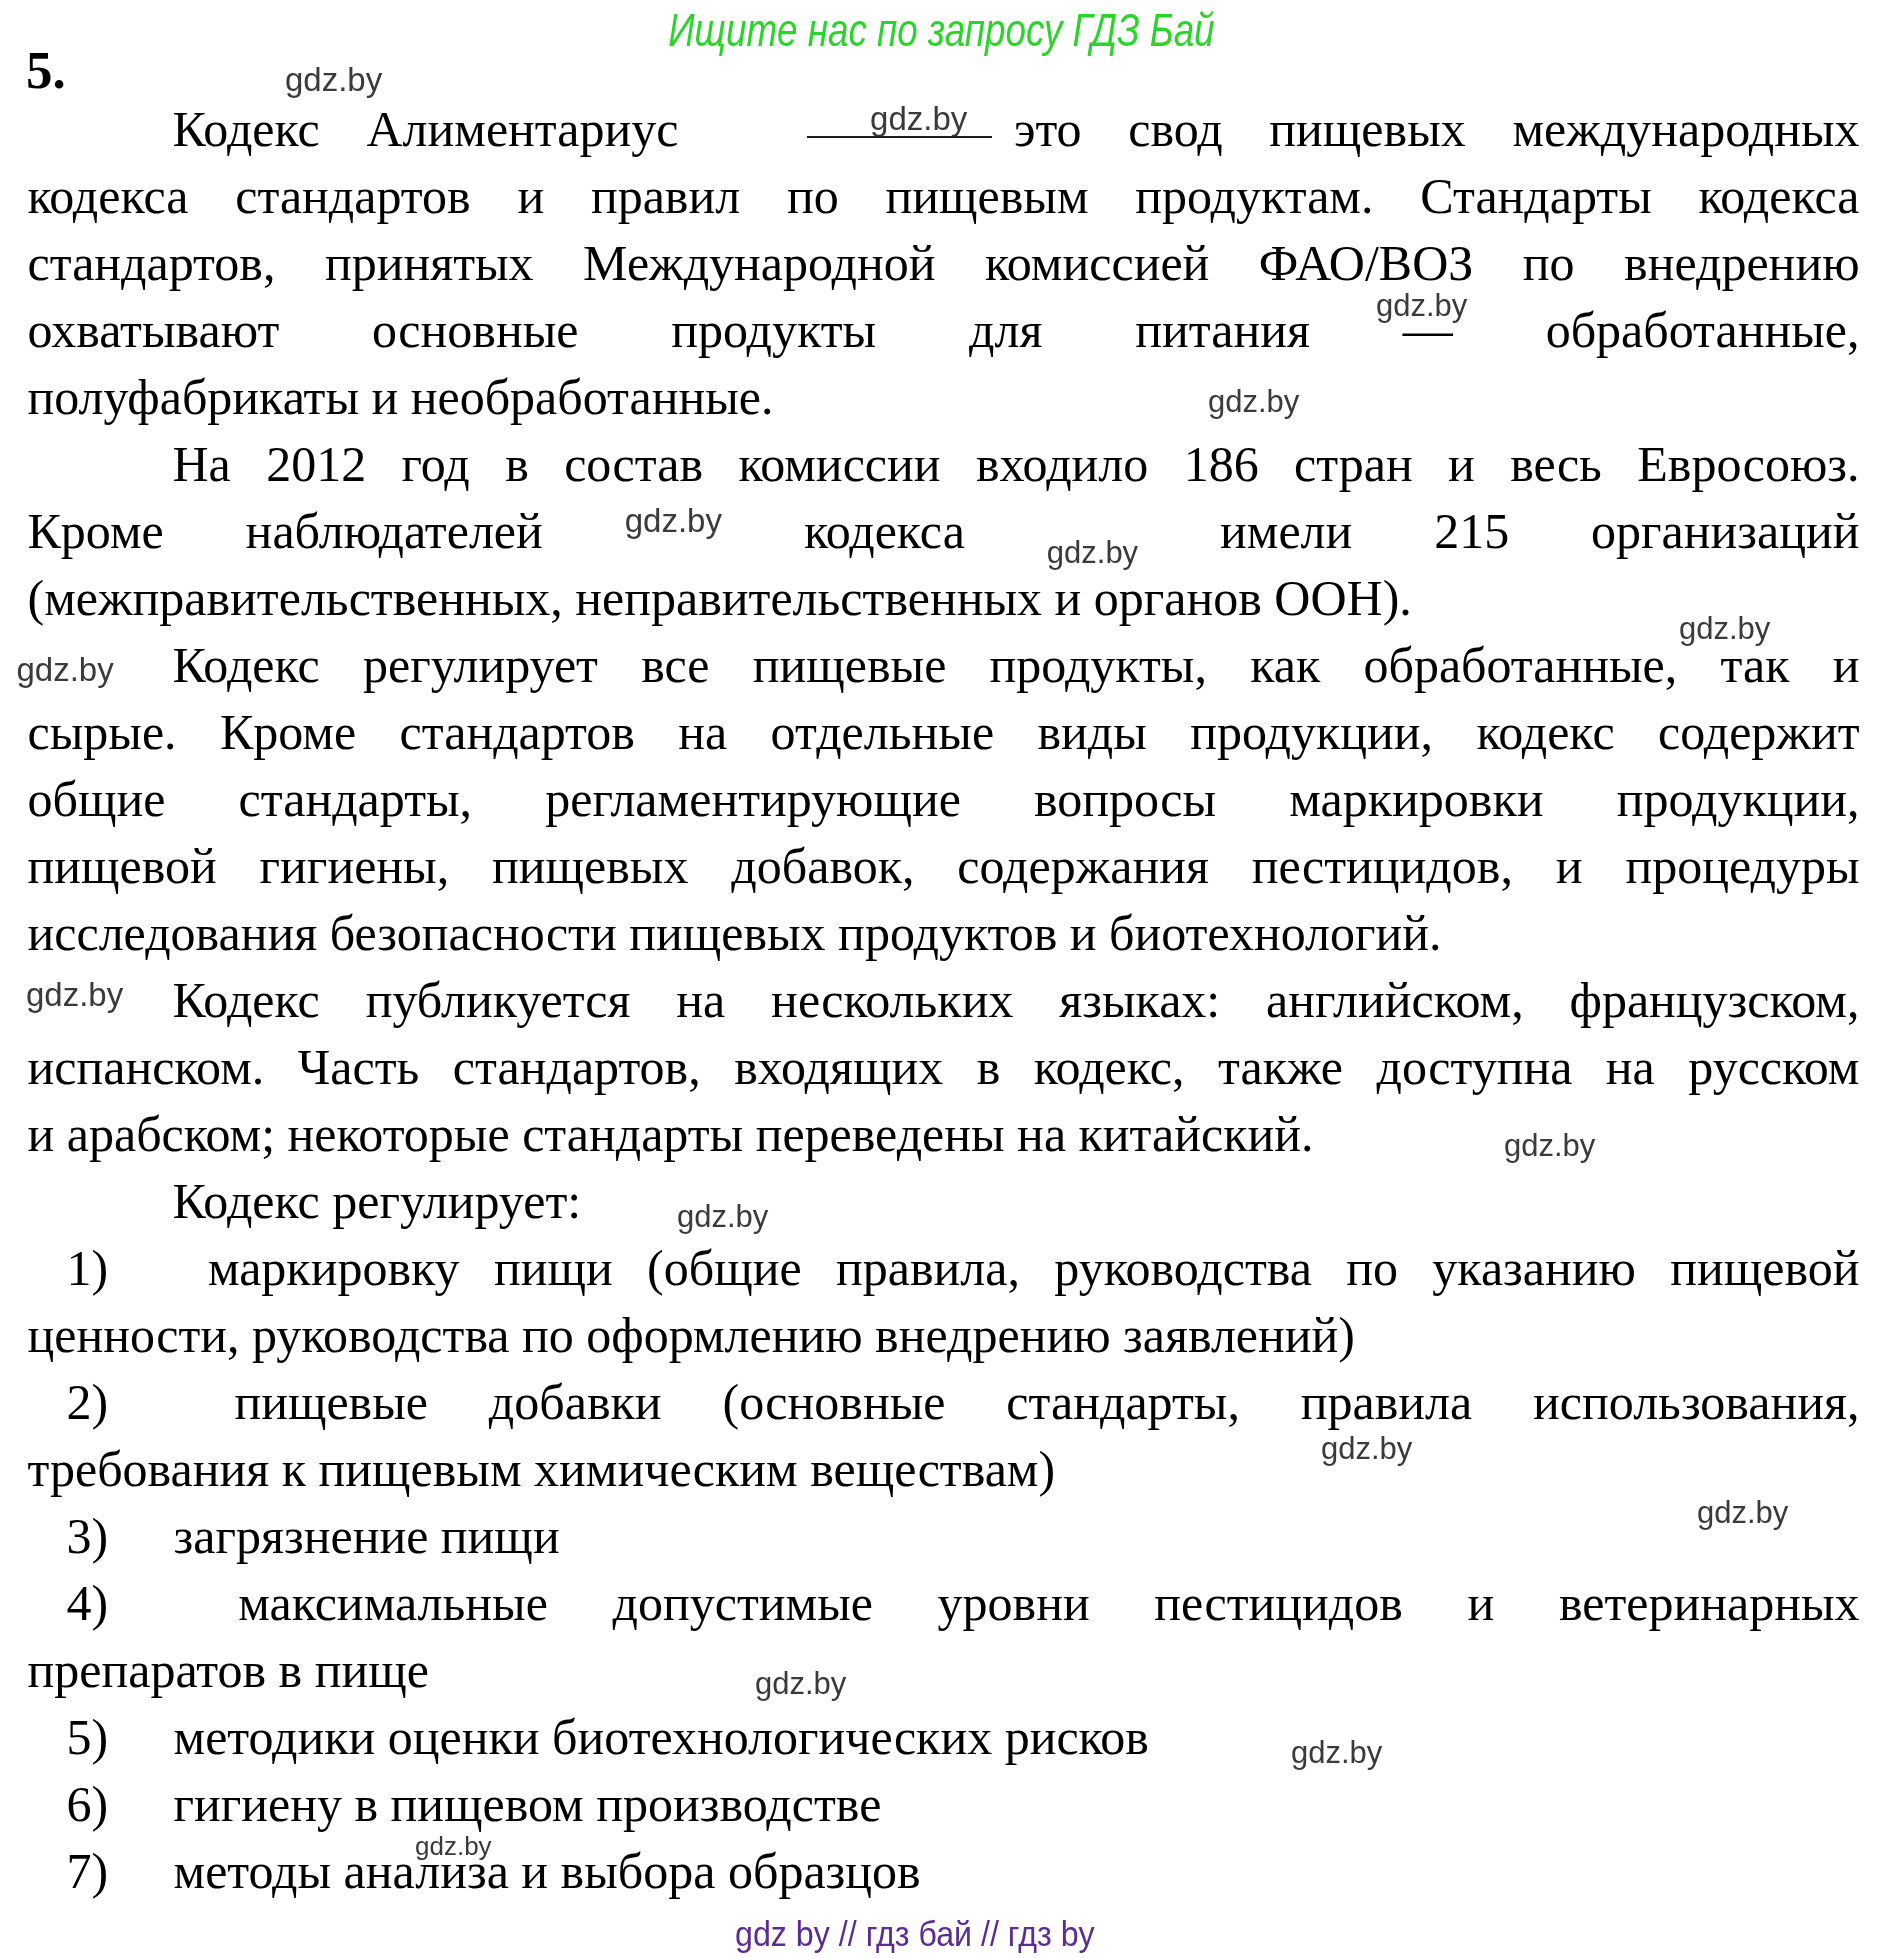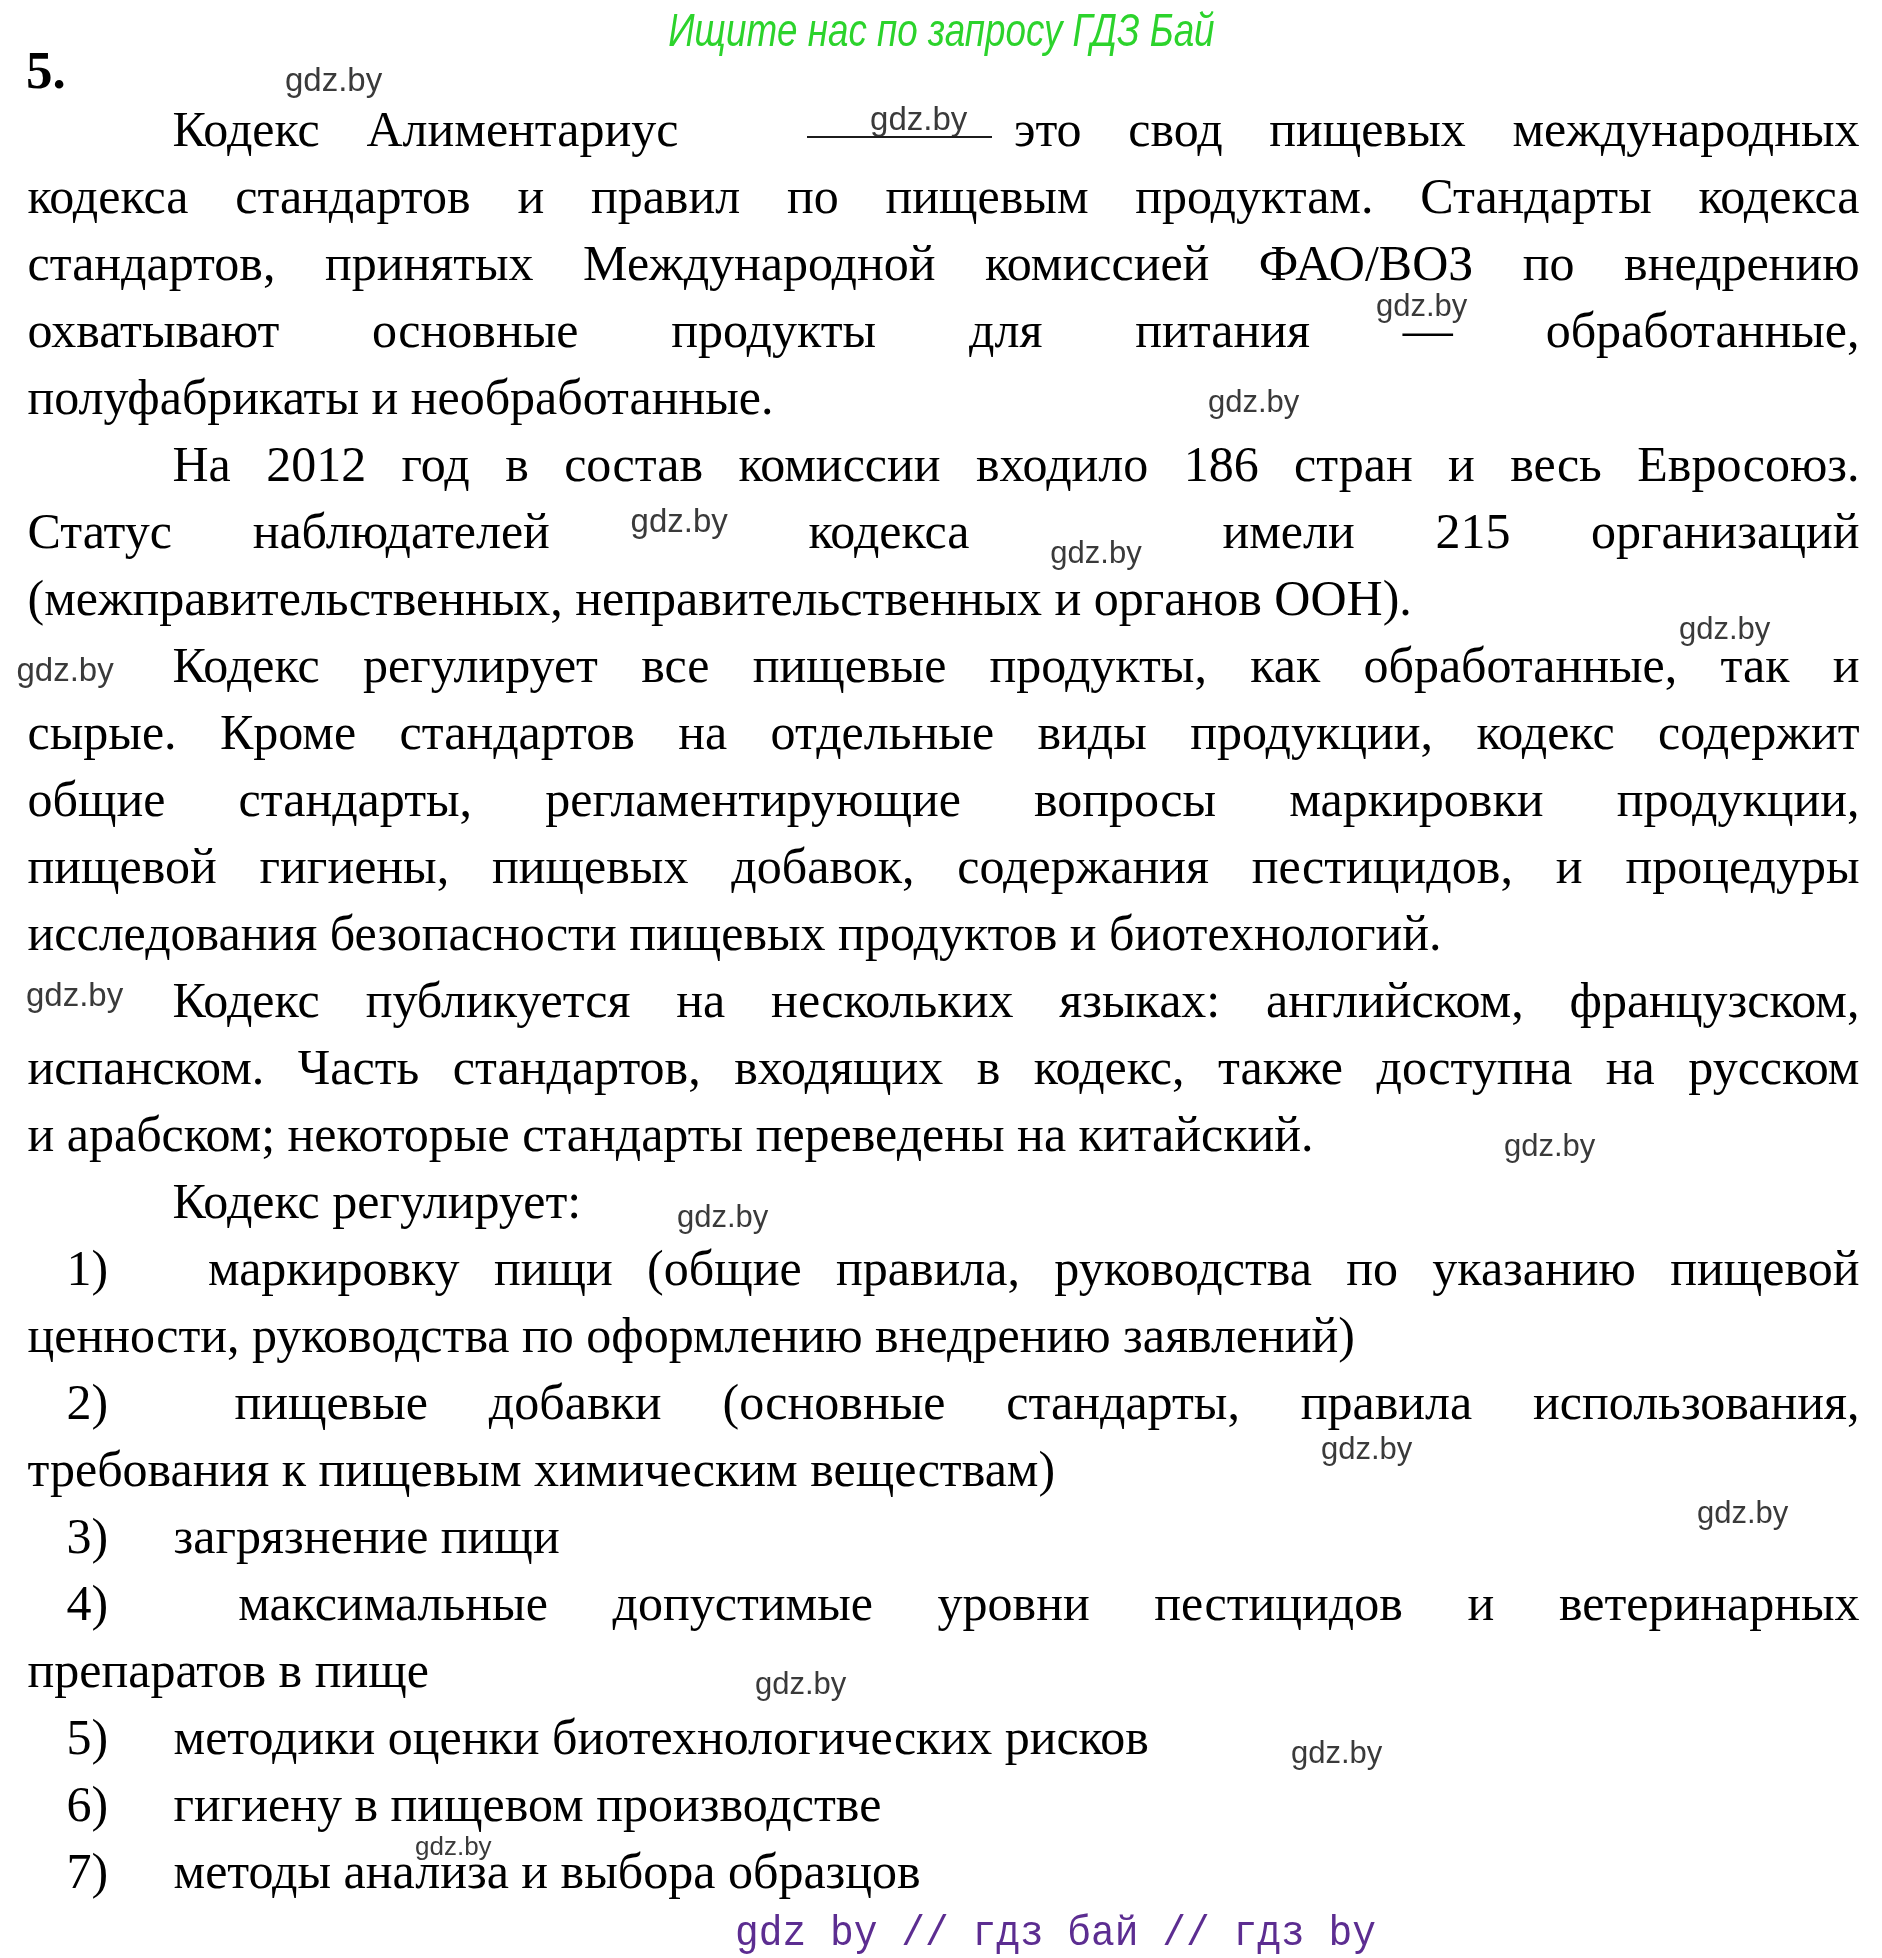--- a/index.html
+++ b/index.html
@@ -67,22 +67,22 @@
   }
   .wm-abs {
     position: absolute;
     font-size: 31px; line-height: 31px;
     font-family: "Liberation Sans", sans-serif;
     color: #3a3a3a;
     white-space: nowrap;
   }
   .site-footer {
     position: absolute; left: 735px; top: 1912px;
-    font-family: Liberation Mono, monospace;
-    font-size: 43px; line-height: 44px;
+    font-family: Liberation Sans, sans-serif;
+    font-size: 35px; line-height: 44px;
     color: #5c2d91;
   }
   .site-footer .squeeze {
     display: inline-block;
     transform: scaleX(0.92);
     transform-origin: left center;
   }
 </style>
 </head>
 <body>
@@ -105,21 +105,21 @@
 <div class="wm-abs" style="left:1291px; top:1737px;">gdz.by</div>
 <div class="wm-abs" style="left:415px; top:1831px; font-size:26px;">gdz.by</div>
 
 <div class="textblock">
   <div class="line j ind"><span>Кодекс Алиментариус</span> <span class="wm wm-sup wm-sup-u">gdz.by</span> <span>это свод пищевых международных</span></div>
   <div class="line j">кодекса стандартов и правил по пищевым продуктам. Стандарты кодекса</div>
   <div class="line j">стандартов, принятых Международной комиссией ФАО/ВОЗ по внедрению</div>
   <div class="line j">охватывают основные продукты для питания — обработанные,</div>
   <div class="line">полуфабрикаты и необработанные.</div>
   <div class="line j ind">На 2012 год в состав комиссии входило 186 стран и весь Евросоюз.</div>
-  <div class="line j"><span>Статус наблюдателей</span> <span class="wm wm-sup">gdz.by</span> <span>кодекса</span> <span class="wm wm-sub">gdz.by</span> <span>имели 215 организаций</span></div>
+  <div class="line j"><span>Кроме наблюдателей</span> <span class="wm wm-sup">gdz.by</span> <span>кодекса</span> <span class="wm wm-sub">gdz.by</span> <span>имели 215 организаций</span></div>
   <div class="line">(межправительственных, неправительственных и органов ООН).</div>
   <div class="line j ind">Кодекс регулирует все пищевые продукты, как обработанные, так и</div>
   <div class="line j">сырые. Кроме стандартов на отдельные виды продукции, кодекс содержит</div>
   <div class="line j">общие стандарты, регламентирующие вопросы маркировки продукции,</div>
   <div class="line j">пищевой гигиены, пищевых добавок, содержания пестицидов, и процедуры</div>
   <div class="line">исследования безопасности пищевых продуктов и биотехнологий.</div>
   <div class="line j ind">Кодекс публикуется на нескольких языках: английском, французском,</div>
   <div class="line j">испанском. Часть стандартов, входящих в кодекс, также доступна на русском</div>
   <div class="line">и арабском; некоторые стандарты переведены на китайский.</div>
   <div class="line ind">Кодекс регулирует:</div>

